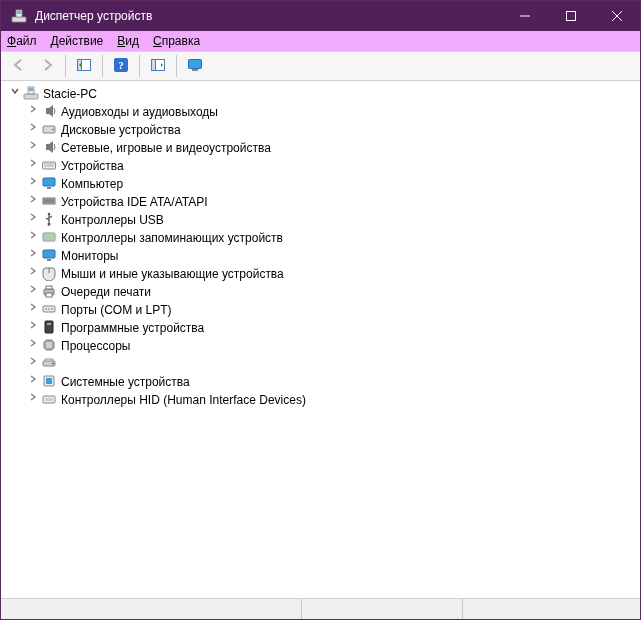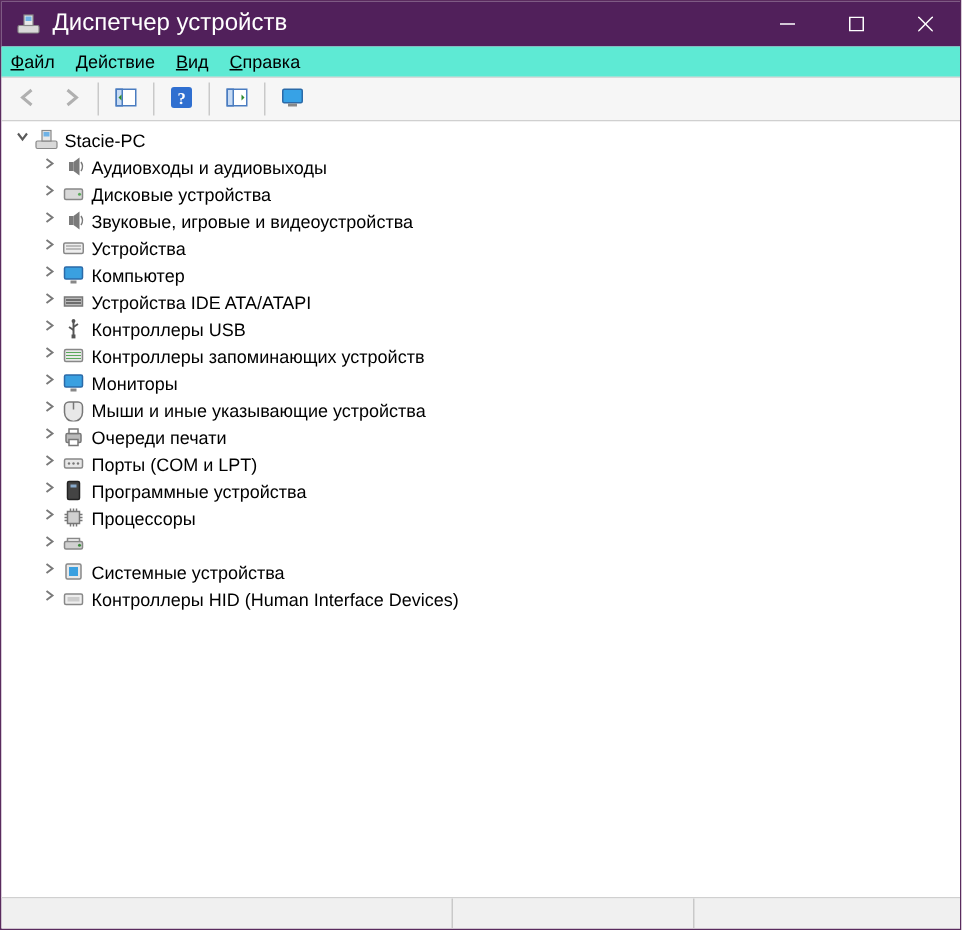--- a/index.html
+++ b/index.html
@@ -1,25 +1,25 @@
 <!DOCTYPE html>
 <html><head>
 <meta charset="utf-8">
 <style>
   html,body{margin:0;padding:0;font-family:"Segoe UI",Tahoma,sans-serif;font-size:12px;color:#000;background:#fff}
   .window{width:641px;height:620px;box-sizing:border-box;border:1px solid #5a2b5e;background:#fff;display:flex;flex-direction:column}
   
   .titlebar{height:30px;background:#51205b;display:flex;align-items:center;color:#fff}
   .titlebar .app-icon{width:16px;height:16px;margin:0 8px 0 10px;display:inline-block}
-  .titlebar .title{flex:0 0 auto;font-size:16px}
+  .titlebar .title{flex:0 0 auto;font-size:12px}
   .titlebar .spacer{flex:1 1 auto}
   .win-btn{width:46px;height:30px;display:flex;align-items:center;justify-content:center;color:#fff}
   .win-btn svg{display:block}
   
-  .menubar{height:20px;background:#5eead4;border-bottom:1px solid #d9d9d9;display:flex;align-items:center;padding:0 6px}
+  .menubar{height:20px;background:#f0abfc;border-bottom:1px solid #d9d9d9;display:flex;align-items:center;padding:0 6px}
   .menu-item{margin-right:14px;font-size:12px;color:#000;cursor:default}
   .menu-item u{text-decoration:underline}
   
   .toolbar{height:28px;background:#f6f6f6;border-bottom:1px solid #d0d0d0;display:flex;align-items:center;padding:0 4px}
   .tb-btn{width:24px;height:24px;display:flex;align-items:center;justify-content:center;margin:0 1px;border:1px solid transparent;border-radius:2px}
   .tb-sep{width:1px;height:22px;background:#c9c9c9;margin:0 4px}
   
   .tree-pane{flex:1 1 auto;overflow:auto;background:#fff;padding:4px 0 0 0;border-bottom:1px solid #d0d0d0}
   .tree-root{padding-left:8px}
   .tree-row{display:flex;align-items:flex-start;height:18px;line-height:18px;white-space:nowrap}
@@ -177,21 +177,21 @@
             <span class="expander">
               <svg width="12" height="12" viewBox="0 0 12 12">
                 <path d="M4 3 L8 6 L4 9" fill="none" stroke="#7a7a7a" stroke-width="1.3"></path>
               </svg>
             </span>
             <span class="node-icon">
               <svg width="16" height="16" viewBox="0 0 16 16">
                 <use href="#ic-audio"></use>
               </svg>
             </span>
-            <span class="node-label">Звуковые, игровые и видеоустройства</span>
+            <span class="node-label">Сетевые, игровые и видеоустройства</span>
           </div>
           <div class="tree-row">
             <span class="expander">
               <svg width="12" height="12" viewBox="0 0 12 12">
                 <path d="M4 3 L8 6 L4 9" fill="none" stroke="#7a7a7a" stroke-width="1.3"></path>
               </svg>
             </span>
             <span class="node-icon">
               <svg width="16" height="16" viewBox="0 0 16 16">
                 <use href="#ic-keyboard"></use>

